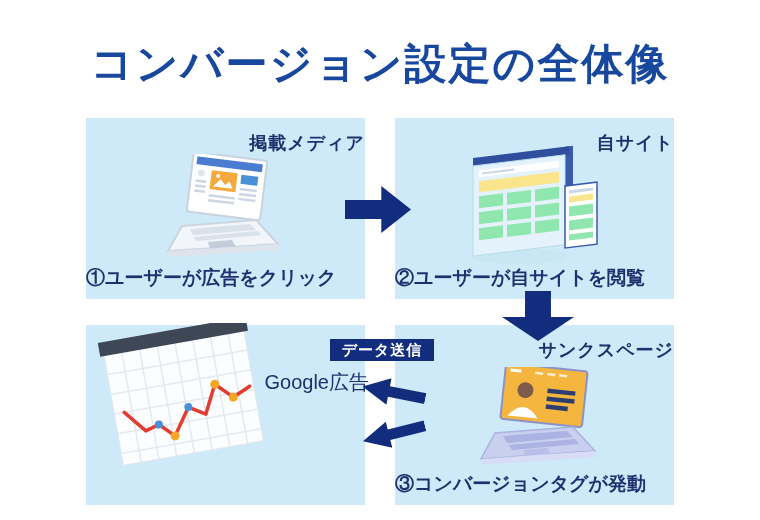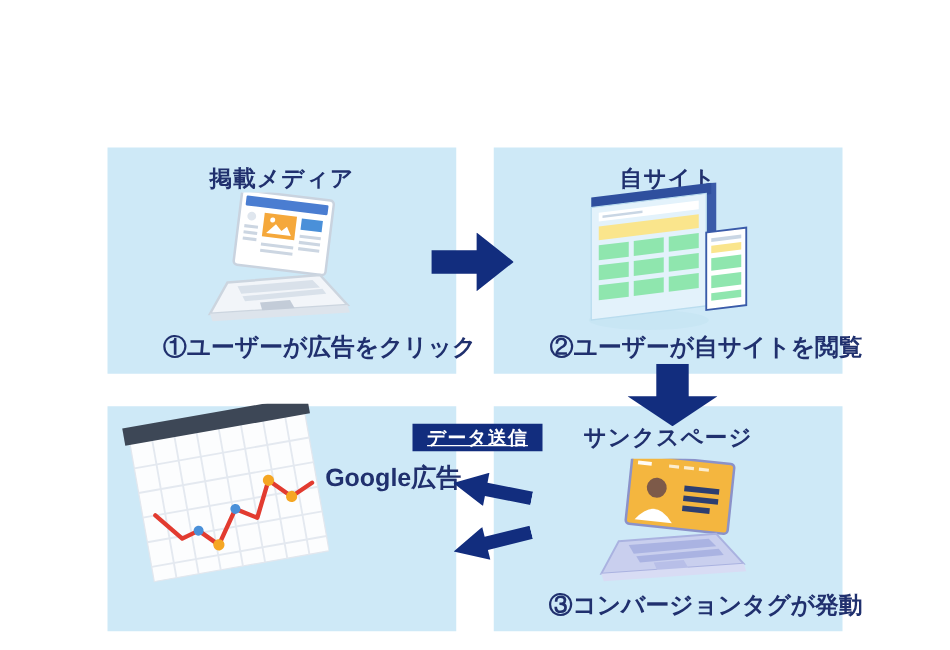--- a/index.html
+++ b/index.html
@@ -17,26 +17,26 @@
     position:absolute;top:36px;left:0;width:100%;margin:0;
     text-align:center;font-size:42px;font-weight:800;
     color:var(--title-blue);letter-spacing:2px;
   }
   .box{position:absolute;width:279px;background:var(--box-bg);}
   #box1{left:86px;top:118px;height:181px;}
   #box2{left:395px;top:118px;height:181px;}
   #box3{left:395px;top:325px;height:180px;}
   #box4{left:86px;top:325px;height:180px;}
   .box-header{
-    position:absolute;top:13px;left:0;width:100%;text-align:center;
+    position:absolute;top:13px;left:0;width:100%;text-align:right;
     font-size:18px;font-weight:700;color:var(--text-navy);letter-spacing:1px;
   }
   .box-caption{
-    position:absolute;bottom:8px;left:0;width:100%;text-align:right;
-    font-size:19px;font-weight:700;color:var(--text-navy);white-space:nowrap;margin-left:16px;
+    position:absolute;bottom:8px;left:0;width:100%;text-align:left;
+    font-size:19px;font-weight:700;color:var(--text-navy);white-space:nowrap;
   }
   .illu{position:absolute;}
   #illu1{left:74px;top:36px;}
   #illu2{left:58px;top:28px;}
   #illu3{left:76px;top:42px;}
   #illu4{left:2px;top:-2px;}
   .arrow-right{
     position:absolute;left:345px;top:186px;width:66px;height:47px;
     background:var(--accent-navy);
     clip-path:polygon(0 30%,55% 30%,55% 0,100% 50%,55% 100%,55% 70%,0 70%);
@@ -48,34 +48,35 @@
   }
   .arrow-left{
     position:absolute;width:64px;height:27px;background:var(--accent-navy);
     clip-path:polygon(100% 30%,42% 30%,42% 0,0 50%,42% 100%,42% 70%,100% 70%);
   }
   #arrowToAds{left:362px;top:379px;transform:rotate(11deg);}
   #arrowToGA{left:362px;top:420px;transform:rotate(-14deg);}
   .badge{
     position:absolute;left:330px;top:339px;width:104px;height:22px;
     background:var(--accent-navy);color:#ffffff;font-size:15px;font-weight:700;
-    display:flex;align-items:center;justify-content:center;letter-spacing:1px;text-decoration:underline;
+    display:flex;align-items:center;justify-content:center;letter-spacing:1px;
   }
   .dest-label{
-    position:absolute;color:var(--text-navy);font-size:20px;font-weight:700;
+    position:absolute;color:var(--text-navy);font-size:20px;font-weight:400;
     text-align:right;white-space:nowrap;
   }
   #googleAds{top:44px;right:-4px;}
   #googleAnalytics{top:101px;right:-6px;}
 </style>
 </head>
 <body>
 
 <div class="canvas">
 
+  <h1 class="title">コンバージョン設定の全体像</h1>
 
   <div class="box" id="box1">
     <div class="box-header">掲載メディア</div>
     <svg class="illu" id="illu1" width="135" height="108" viewBox="0 0 135 108">
       <g transform="translate(30,2) rotate(7 36 30)">
         <rect x="0" y="0" width="74" height="60" rx="3" fill="#ffffff" stroke="#c9d3df" stroke-width="2"></rect>
         <rect x="4" y="4" width="66" height="8" rx="1" fill="#4a7dd1"></rect>
         <circle cx="10" cy="20" r="3.5" fill="#dfe6ee"></circle>
         <rect x="5" y="27" width="11" height="2.5" fill="#ccd6e2"></rect>
         <rect x="5" y="32" width="11" height="2.5" fill="#ccd6e2"></rect>

